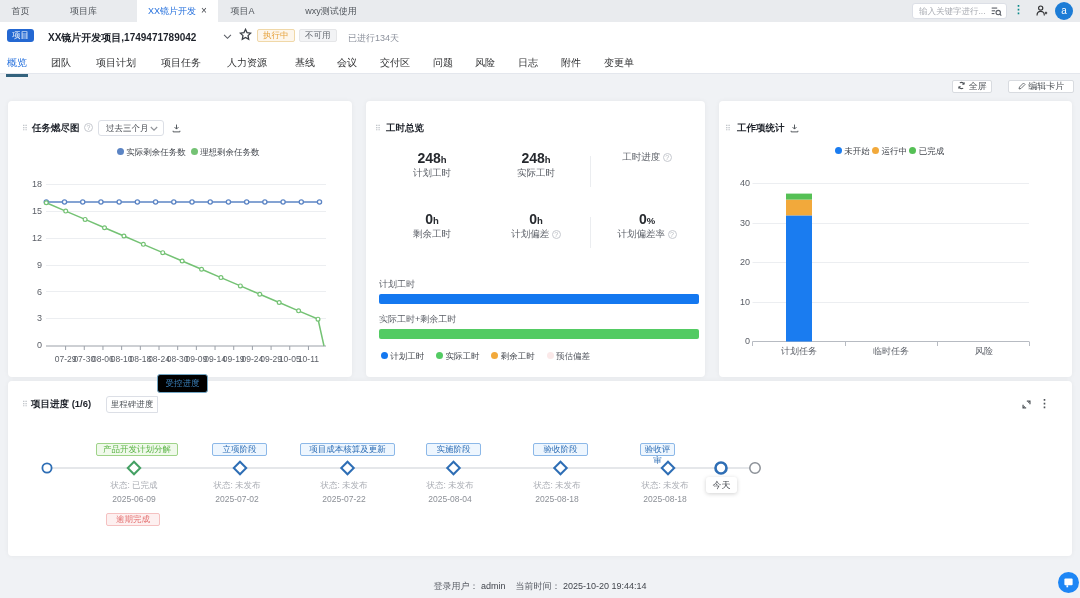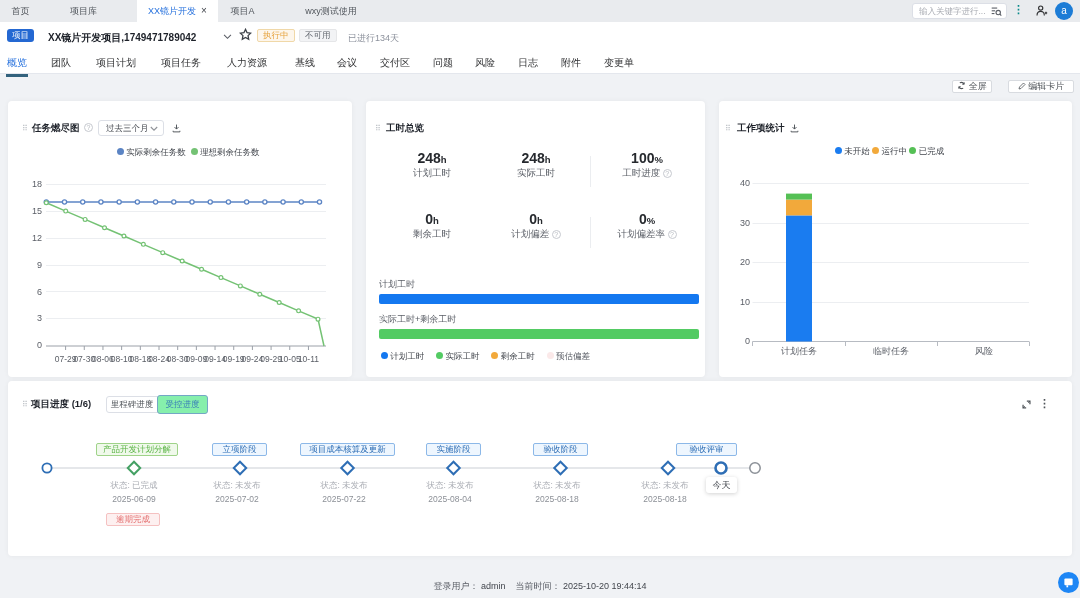--- a/index.html
+++ b/index.html
@@ -241,21 +241,20 @@
 <div class="abs" style="left:590px;top:217px;width:1px;height:31px;background:#ebedf0;"></div>
 <div class="abs" style="left:372px;top:150px;width:120px;text-align:center;">
   <div><span class="statnum">248</span><span class="statunit">h</span></div>
     <div class="statlab">计划工时</div>
   </div>
 <div class="abs" style="left:476px;top:150px;width:120px;text-align:center;">
   <div><span class="statnum">248</span><span class="statunit">h</span></div>
     <div class="statlab">实际工时</div>
   </div>
 <div class="abs" style="left:584px;top:150px;width:126px;text-align:center;">
-  <div><span class="statnum">100</span><span class="statunit">%</span></div>
     <div class="statlab">工时进度 <span class="qmark">?</span></div>
   </div>
 <div class="abs" style="left:372px;top:211px;width:120px;text-align:center;">
   <div><span class="statnum">0</span><span class="statunit">h</span></div>
     <div class="statlab">剩余工时</div>
   </div>
 <div class="abs" style="left:476px;top:211px;width:120px;text-align:center;">
   <div><span class="statnum">0</span><span class="statunit">h</span></div>
     <div class="statlab">计划偏差 <span class="qmark">?</span></div>
   </div>
@@ -316,21 +315,21 @@
     <text x="80" y="253">计划任务</text>
       <text x="172" y="253">临时任务</text>
       <text x="265" y="253">风险</text>
   </g>
 </svg>
 
 <div class="card c4"></div>
 <div class="abs" style="left:22px;top:399px;"><span class="handle">⠿</span></div>
 <div class="abs ctitle" style="left:31px;top:398px;">项目进度 (1/6)</div>
 <div class="abs" style="left:106px;top:396px;width:52px;height:17px;line-height:15px;text-align:center;border:1px solid #dcdfe6;border-radius:3px 0 0 3px;font-size:8.5px;color:#4e5358;background:#fff;">里程碑进度</div>
-<div class="abs" style="left:157px;top:395px;width:51px;height:19px;line-height:17px;text-align:center;border:1px solid #74a7c5;border-radius:3px;font-size:8.5px;color:#3a7fb8;background:#86efac;">受控进度</div>
+<div class="abs" style="left:157px;top:374px;width:51px;height:19px;line-height:17px;text-align:center;border:1px solid #74a7c5;border-radius:3px;font-size:8.5px;color:#3a7fb8;background:#000000;">受控进度</div>
 <svg class="abs" style="left:1021px;top:399px;" width="11" height="11" viewBox="0 0 16 16" fill="none" stroke="#4e5358" stroke-width="1.8">
     <path d="M8.5 3 H13 V7.5"></path>
     <path d="M7.5 13 H3 V8.5"></path>
     <path d="M13 3 L10.5 5.5" stroke-width="1.4"></path>
     <path d="M3 13 L5.5 10.5" stroke-width="1.4"></path>
   </svg>
 <div class="abs" style="left:1039px;top:397px;color:#4e5358;font-size:11px;font-weight:bold;">⋮</div>
 
 <svg class="abs" style="left:8px;top:381px;" width="1064" height="175" viewBox="0 0 1064 175">
 
@@ -346,21 +345,21 @@
     </g>
   <circle cx="713" cy="87" r="5.5" fill="#fff" stroke="#2e6eb5" stroke-width="2.6"></circle>
   <circle cx="747" cy="87" r="5.2" fill="#fff" stroke="#8b9097" stroke-width="1.5"></circle>
 </svg>
 
 <div class="tlabel" style="left:96px;width:82px;border-color:#9fd389;background:#f0f9eb;color:#58b343;">产品开发计划分解</div>
 <div class="tlabel" style="left:212px;width:55px;">立项阶段</div>
 <div class="tlabel" style="left:300px;width:95px;">项目成本核算及更新</div>
 <div class="tlabel" style="left:426px;width:55px;">实施阶段</div>
 <div class="tlabel" style="left:533px;width:55px;">验收阶段</div>
-<div class="tlabel" style="left:676px;width:61px;">验收评审</div>
+<div class="tlabel" style="left:640px;width:35px;">验收评审</div>
 
 <div class="tstat" style="left:93px;">状态: 已完成</div>
 <div class="tdate" style="left:93px;">2025-06-09</div>
 <div class="abs" style="left:106px;top:513px;width:54px;height:13px;border:1px solid #f5c1c1;background:#fdf0f0;border-radius:2px;color:#e36d6d;font-size:8.5px;line-height:11px;text-align:center;">逾期完成</div>
 
 <div class="tstat" style="left:196px;">状态: 未发布</div>
 <div class="tdate" style="left:196px;">2025-07-02</div>
 <div class="tstat" style="left:303px;">状态: 未发布</div>
 <div class="tdate" style="left:303px;">2025-07-22</div>
 <div class="tstat" style="left:409px;">状态: 未发布</div>

